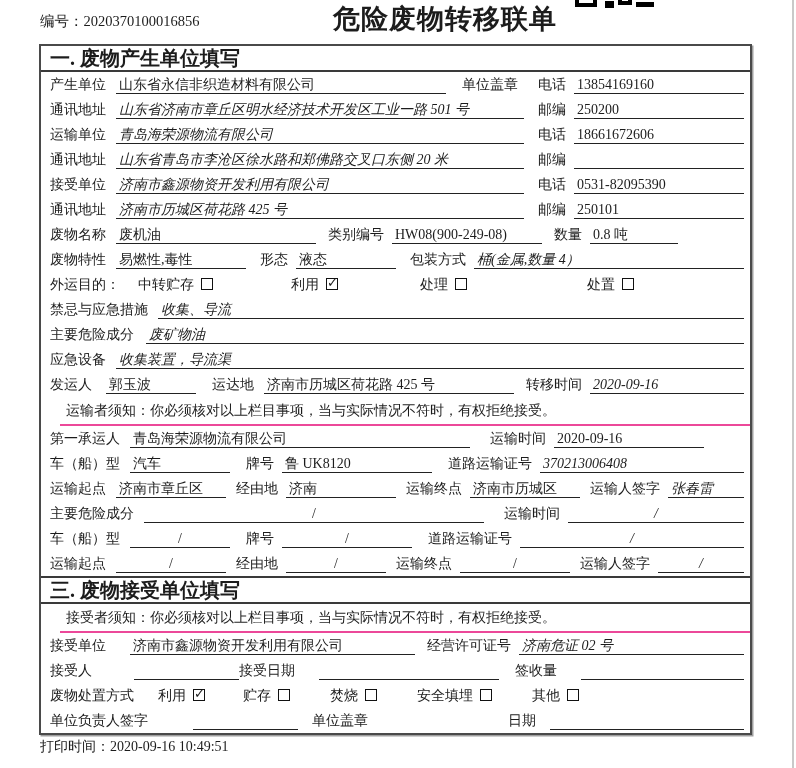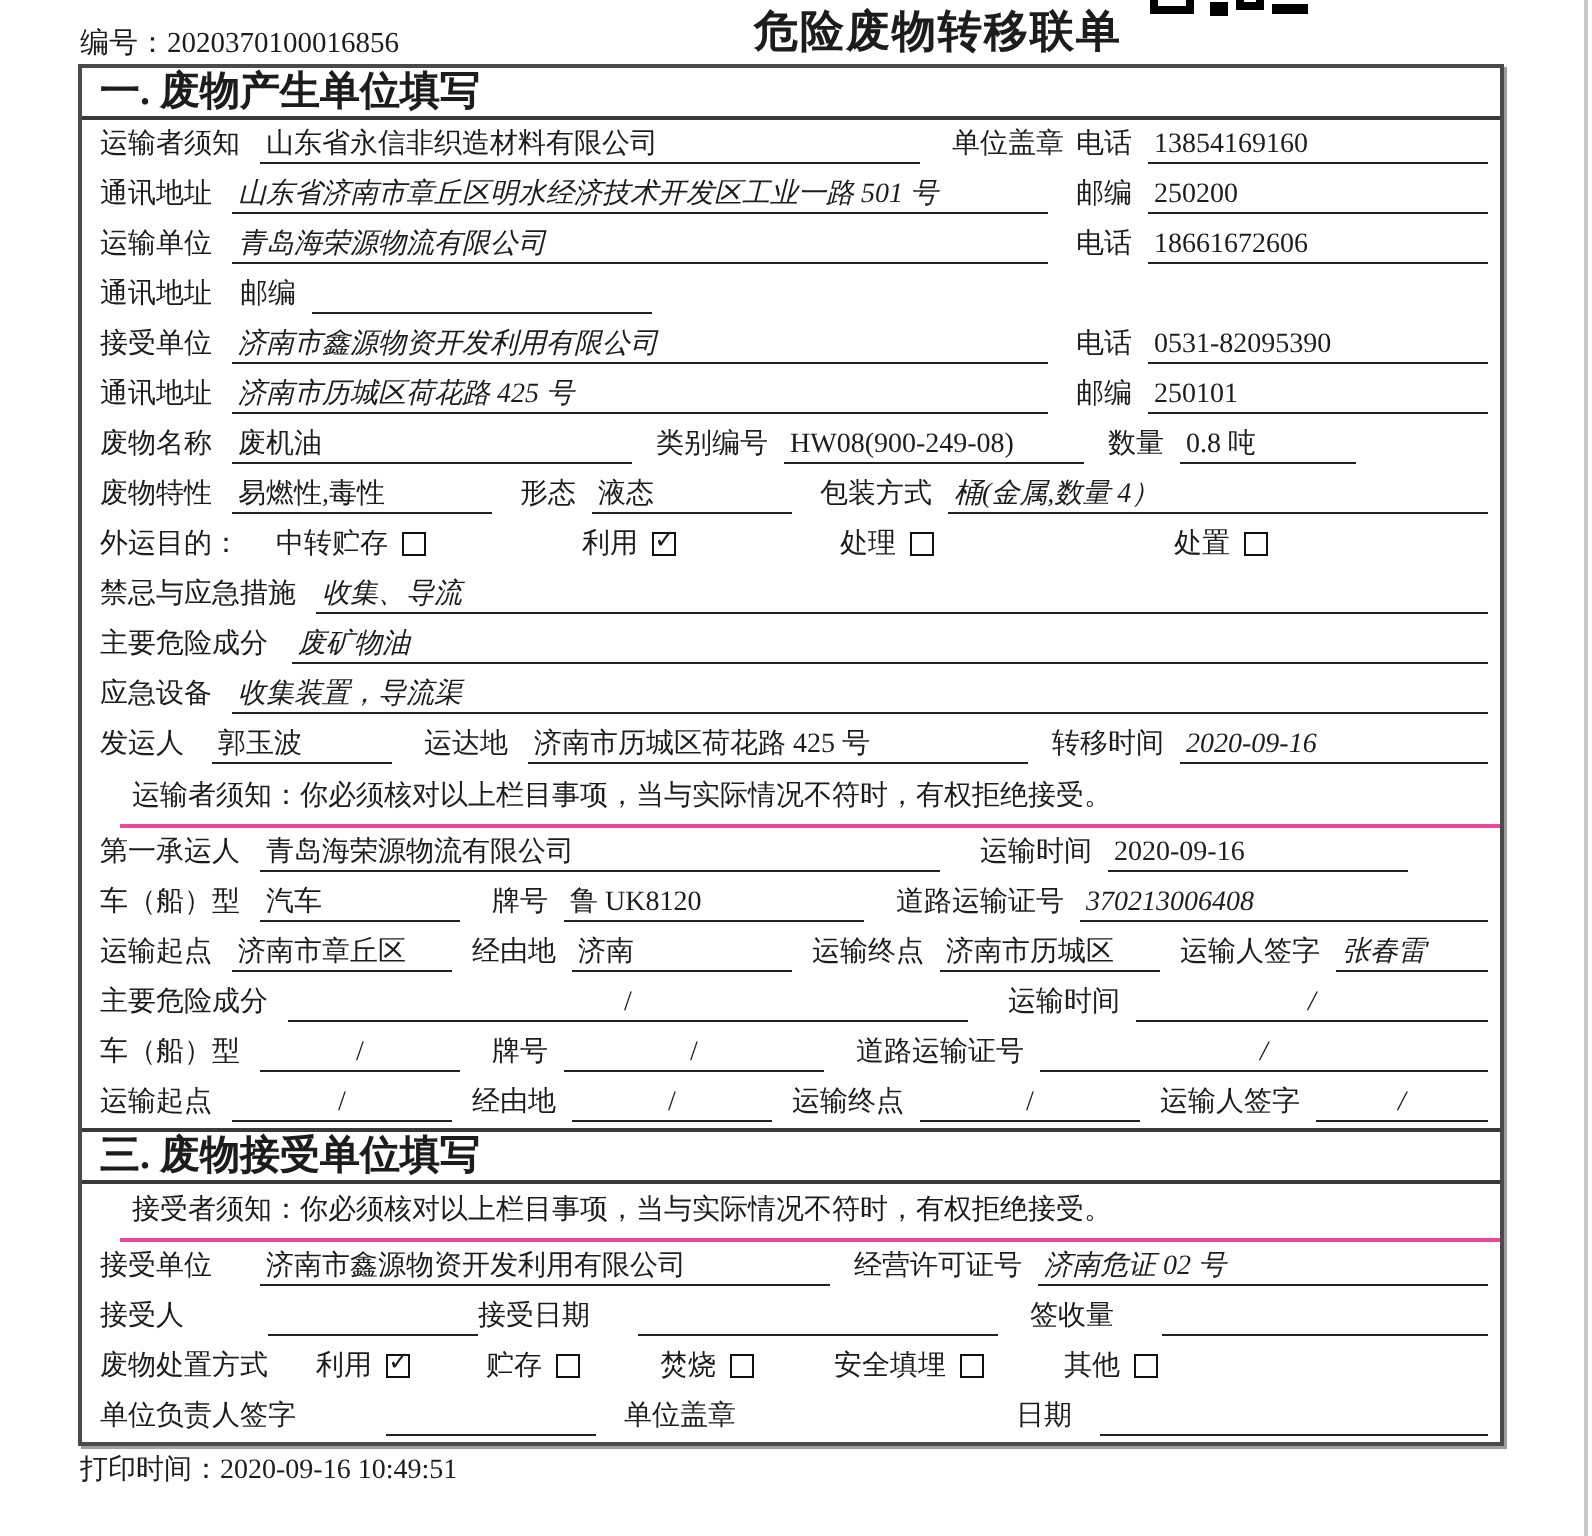--- a/index.html
+++ b/index.html
@@ -5,23 +5,23 @@
   html,body { margin:0; padding:0; }
   body {
     width:796px; height:768px; overflow:hidden; position:relative;
     background:#ffffff; color:#1c1c1c;
     font-family:"Liberation Serif","DejaVu Serif",serif;
     font-size:14px;
   }
   .page-edge { position:absolute; right:2px; top:0; bottom:0; width:2px; background:#c9c9c9; }
 
   
-  .hdr { position:relative; height:32px;padding-left:31px; }
+  .hdr { position:relative; height:44px;padding-left:31px; }
   .serial { position:absolute; left:40px; top:12px; font-size:14.5px; white-space:nowrap; }
-  .title { position:absolute; left:333px; top:1px; font-size:22px; font-weight:bold; letter-spacing:1px; white-space:nowrap;margin-left:44px; }
+  .title { position:absolute; left:333px; top:1px; font-size:27px; font-weight:bold; letter-spacing:1px; white-space:nowrap; }
   .stamp { position:absolute; left:575px; top:0; width:82px; height:10px; overflow:hidden; }
   .stamp span { position:absolute; box-sizing:border-box; }
   .stamp .s1 { left:0;  top:-13px; width:22px; height:20px; border:4px solid #000; }
   .stamp .s2 { left:30px; top:1px;  width:9px;  height:7px;  background:#000; }
   .stamp .s3 { left:43px; top:-11px; width:14px; height:16px; border:4px solid #000; }
   .stamp .s4 { left:61px; top:2px;  width:18px; height:5px;  background:#000; }
 
   
   .doc-table {
     margin-left:39px; width:713px; box-sizing:border-box;
@@ -85,21 +85,21 @@
       <span class="s3"></span>
       <span class="s4"></span>
     </div>
 </div>
 
 <div class="doc-table">
 
   <div class="sec-head">一. 废物产生单位填写</div>
 
   <div class="row">
-    <span class="lbl">运输者须知</span>
+    <span class="lbl">产生单位</span>
     <span class="uv w330 ml10">山东省永信非织造材料有限公司</span>
     <span class="lbl ml16">单位盖章</span>
     <span class="spacer"></span>
     <span class="lbl">电话</span>
     <span class="uv w170 ml8">13854169160</span>
   </div>
 
   <div class="row">
     <span class="lbl">通讯地址</span>
     <span class="uv fill ml10">山东省济南市章丘区明水经济技术开发区工业一路 501 号</span>
@@ -109,20 +109,21 @@
 
   <div class="row">
     <span class="lbl">运输单位</span>
     <span class="uv fill ml10">青岛海荣源物流有限公司</span>
     <span class="lbl ml14">电话</span>
     <span class="uv w170 ml8">18661672606</span>
   </div>
 
   <div class="row">
     <span class="lbl">通讯地址</span>
+    <span class="uv fill ml10">山东省青岛市李沧区徐水路和郑佛路交叉口东侧 20 米</span>
     <span class="lbl ml14">邮编</span>
     <span class="uv w170 ml8"></span>
   </div>
 
   <div class="row">
     <span class="lbl">接受单位</span>
     <span class="uv fill ml10">济南市鑫源物资开发利用有限公司</span>
     <span class="lbl ml14">电话</span>
     <span class="uv w170 ml8">0531-82095390</span>
   </div>

